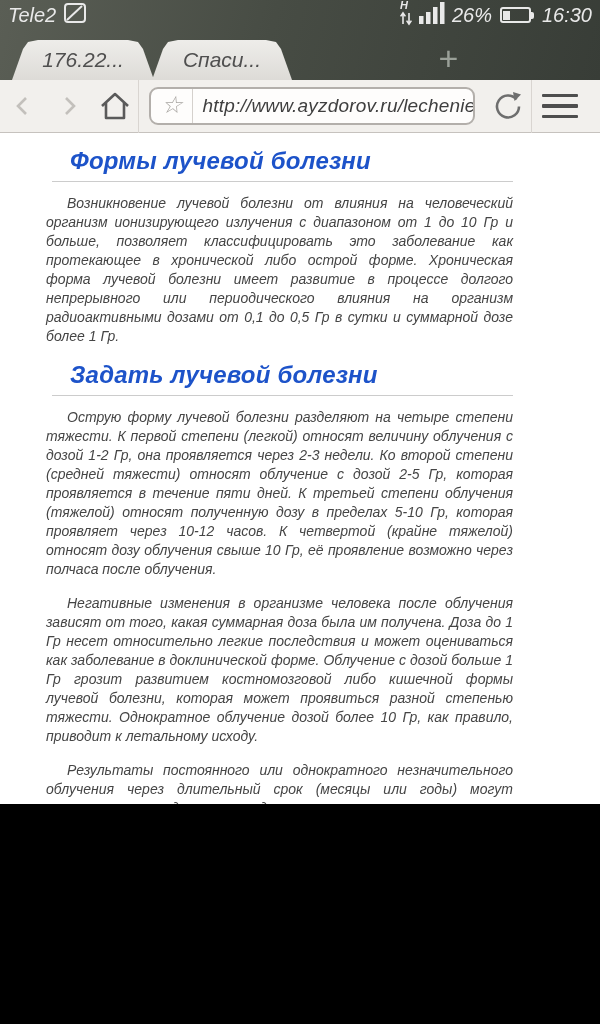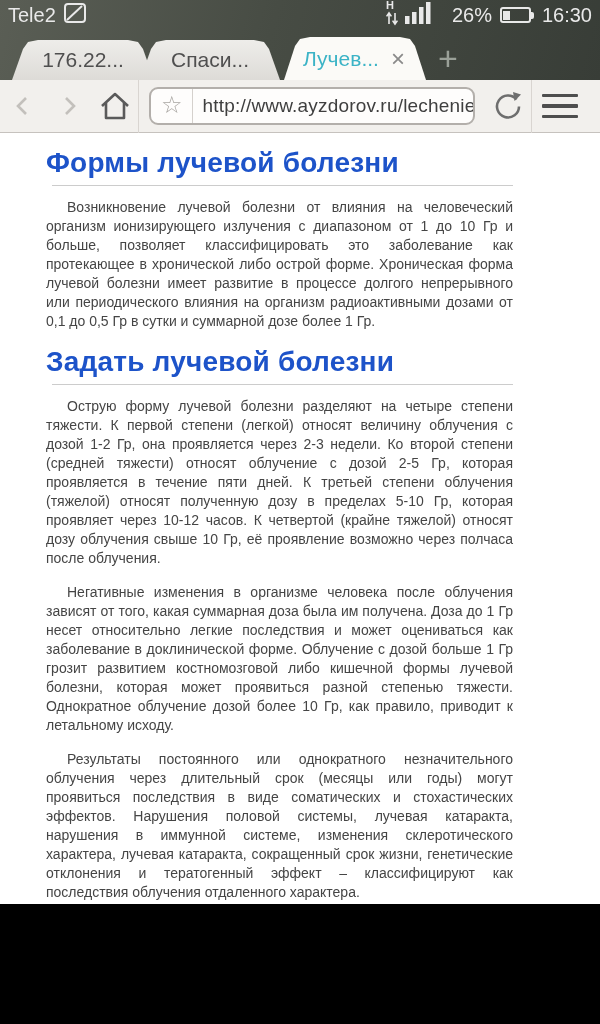--- a/index.html
+++ b/index.html
@@ -1,27 +1,27 @@
 <!DOCTYPE html>
 <html><head>
 <meta charset="utf-8">
 <style>
   * { box-sizing: border-box; margin: 0; padding: 0; }
   html,body { width:600px; }
   body { font-family: "Liberation Sans", sans-serif; background:#000; }
-  .screen { position:relative; width:600px; height:904px; overflow:hidden; background:#7f1d1d; }
+  .screen { position:relative; width:600px; height:804px; overflow:hidden; background:#7f1d1d;font-style:italic; }
 
   
   .topdark { position:absolute; left:0; top:0; width:600px; height:80px;
              background:linear-gradient(105deg,#5a5e55 0%,#474c44 45%,#383d37 100%); }
   .status-bar { position:absolute; left:0; top:0; width:600px; height:30px;
                 display:flex; align-items:center; color:#e9e9e9; font-size:20px; padding:0 8px; }
   .sb-left { display:flex; align-items:center; gap:7px; }
   .sb-right { margin-left:auto; display:flex; align-items:center; gap:5px; }
-  .sb-right .pct { margin-left:16px; }
+  .sb-right .pct { margin-left:2px; }
   .battery { position:relative; width:31px; height:16px; border:2px solid #e9e9e9; border-radius:3px; margin:0 6px 0 3px; }
   .battery::after { content:""; position:absolute; right:-5px; top:2.5px; width:3px; height:7px; background:#e9e9e9; border-radius:0 2px 2px 0; }
   .battery-fill { position:absolute; left:1.5px; top:1.5px; bottom:1.5px; width:7px; background:#e9e9e9; }
 
   
   .tab-bar { position:absolute; left:0; top:30px; width:600px; height:50px; }
   .tab { position:absolute; bottom:0; height:40px; display:flex; align-items:center; justify-content:center;
          gap:10px; font-size:21px; color:#4f4f4f; background:linear-gradient(#eeedea,#dddbd7);
          clip-path: polygon(0% 100%, 11px 9px, 16px 2px, 26px 0%, calc(100% - 26px) 0%, calc(100% - 16px) 2px, calc(100% - 11px) 9px, 100% 100%); }
   .tab.active { height:43px; background:#fbfaf7; color:#3bb3c6; z-index:2; }
@@ -38,21 +38,21 @@
              background:#fefdfc; border:2px solid #b3afab; border-radius:9px; overflow:hidden; }
   .url-box .star { font-size:24px; color:#a8a5a1; padding:0 9px 2px 10px; }
   .url-box .inner-div { width:1px; align-self:stretch; background:#d5d1cd; }
   .url-text { font-size:19px; color:#3f3f3f; white-space:nowrap; overflow:hidden; padding-left:10px; letter-spacing:0.2px; }
   .menu-btn { width:56px; display:flex; flex-direction:column; gap:7px; align-items:center; }
   .menu-btn i { display:block; width:36px; height:3.5px; background:#4e4e4e; border-radius:1px; }
 
   
   .content { position:absolute; left:0; top:133px; width:600px; height:844px; background:#fff;
              overflow:hidden; padding:14px 87px 0 46px; }
-  .content h2 { font-size:28px; font-weight:bold; color:#1d53c9; margin:0 0 6px 0; letter-spacing:0.2px; }
+  .content h2 { font-size:24px; font-weight:bold; color:#1d53c9; margin:0 0 6px 24px; letter-spacing:0.2px; }
   .content section + section h2 { margin-top:9px; }
   .rule { border:none; border-top:1px solid #cccccc; margin:0 0 12px 6px; }
   .content p { font-size:14px; line-height:19px; color:#454545; text-align:justify;
                text-indent:21px; margin:0 0 15px 0; }
   .clipped-heading { position:absolute; left:65px; top:969px; width:12px; height:8px; background:#1d53c9; }
 
   
   .ask-banner { position:absolute; left:288px; right:0; top:943px; height:34px;
                 background:linear-gradient(#5db0e2,#4495cb); border-top-right-radius:15px;
                 display:flex; align-items:flex-start; justify-content:center;
@@ -108,26 +108,22 @@
           <span class="battery-fill"></span>
         </span>
       <span>16:30</span>
     </div>
   </div>
 
   <div class="tab-bar">
     <div class="tab" style="left:12px; width:142px;text-align:center;">
       <span>176.22...</span>
     </div>
-    <div class="tab" style="left:140px; width:140px;margin-top:40px;">
+    <div class="tab" style="left:152px; width:140px;margin-top:40px;">
       <span>Спаси...</span>
-    </div>
-    <div class="tab active" style="left:284px; width:142px;">
-      <span>Лучев...</span>
-      <span class="close">×</span>
     </div>
     <div class="new-tab"><span>+</span></div>
   </div>
 
   <div class="address-bar">
     <span class="nav-btn">
       <svg width="24" height="24" viewBox="0 0 24 24">
           <path d="M15 4 L7 12 L15 20" fill="none" stroke="#c3c0bc" stroke-width="2.6"></path>
         </svg>
     </span>

